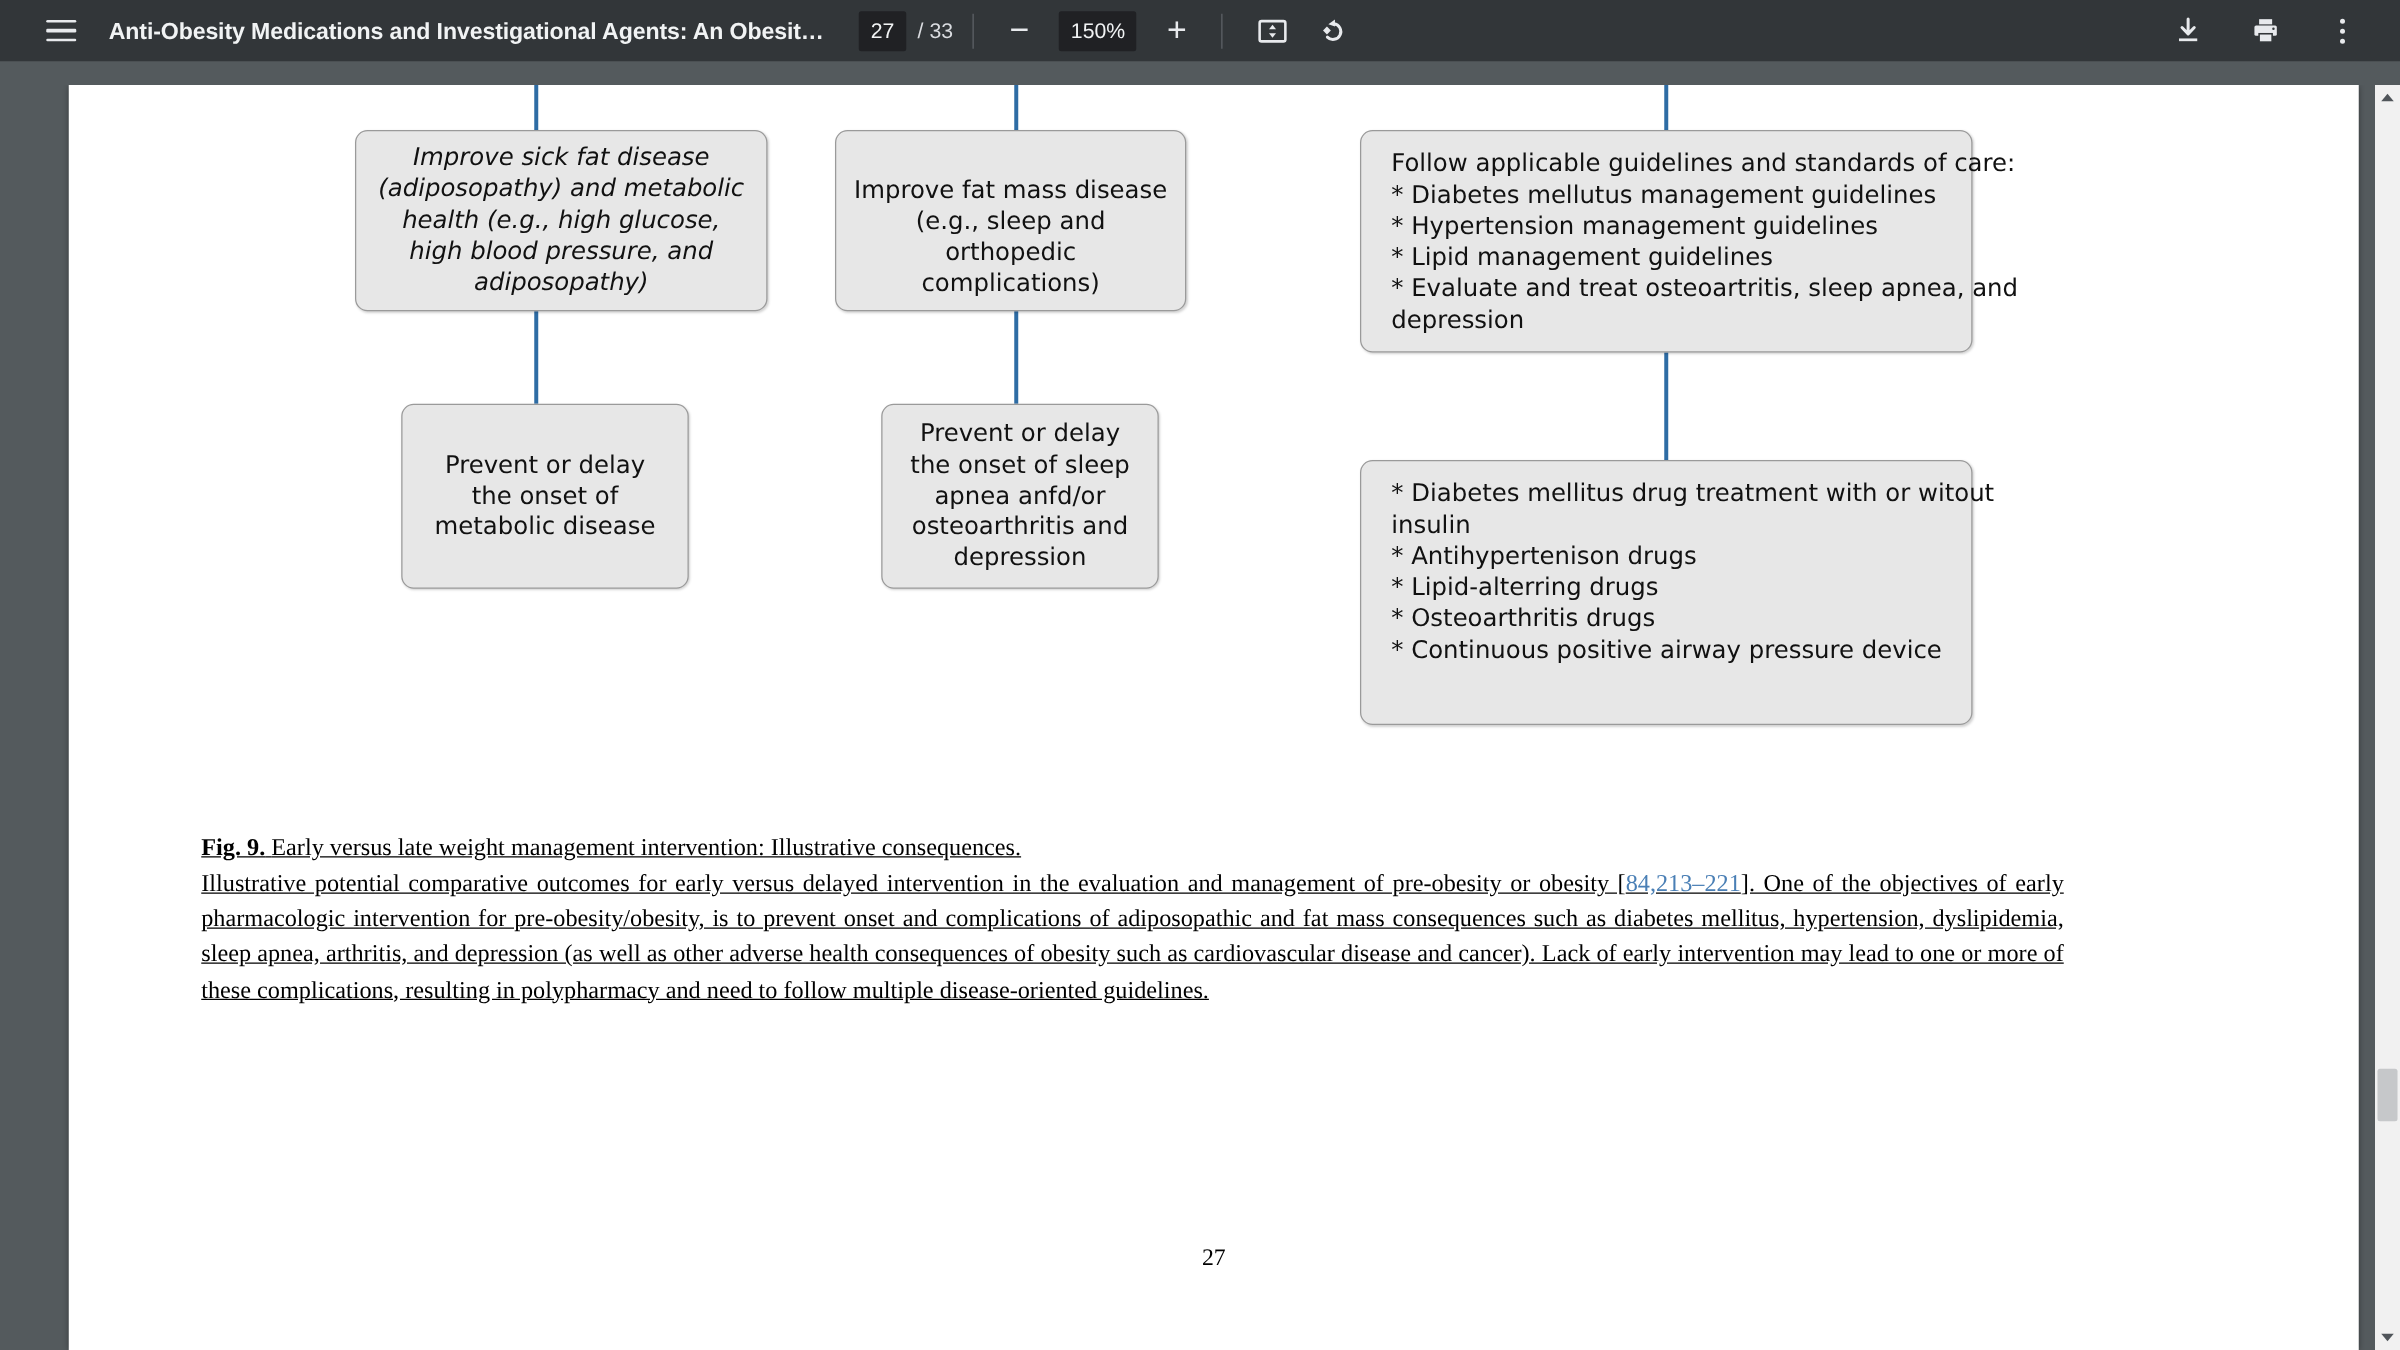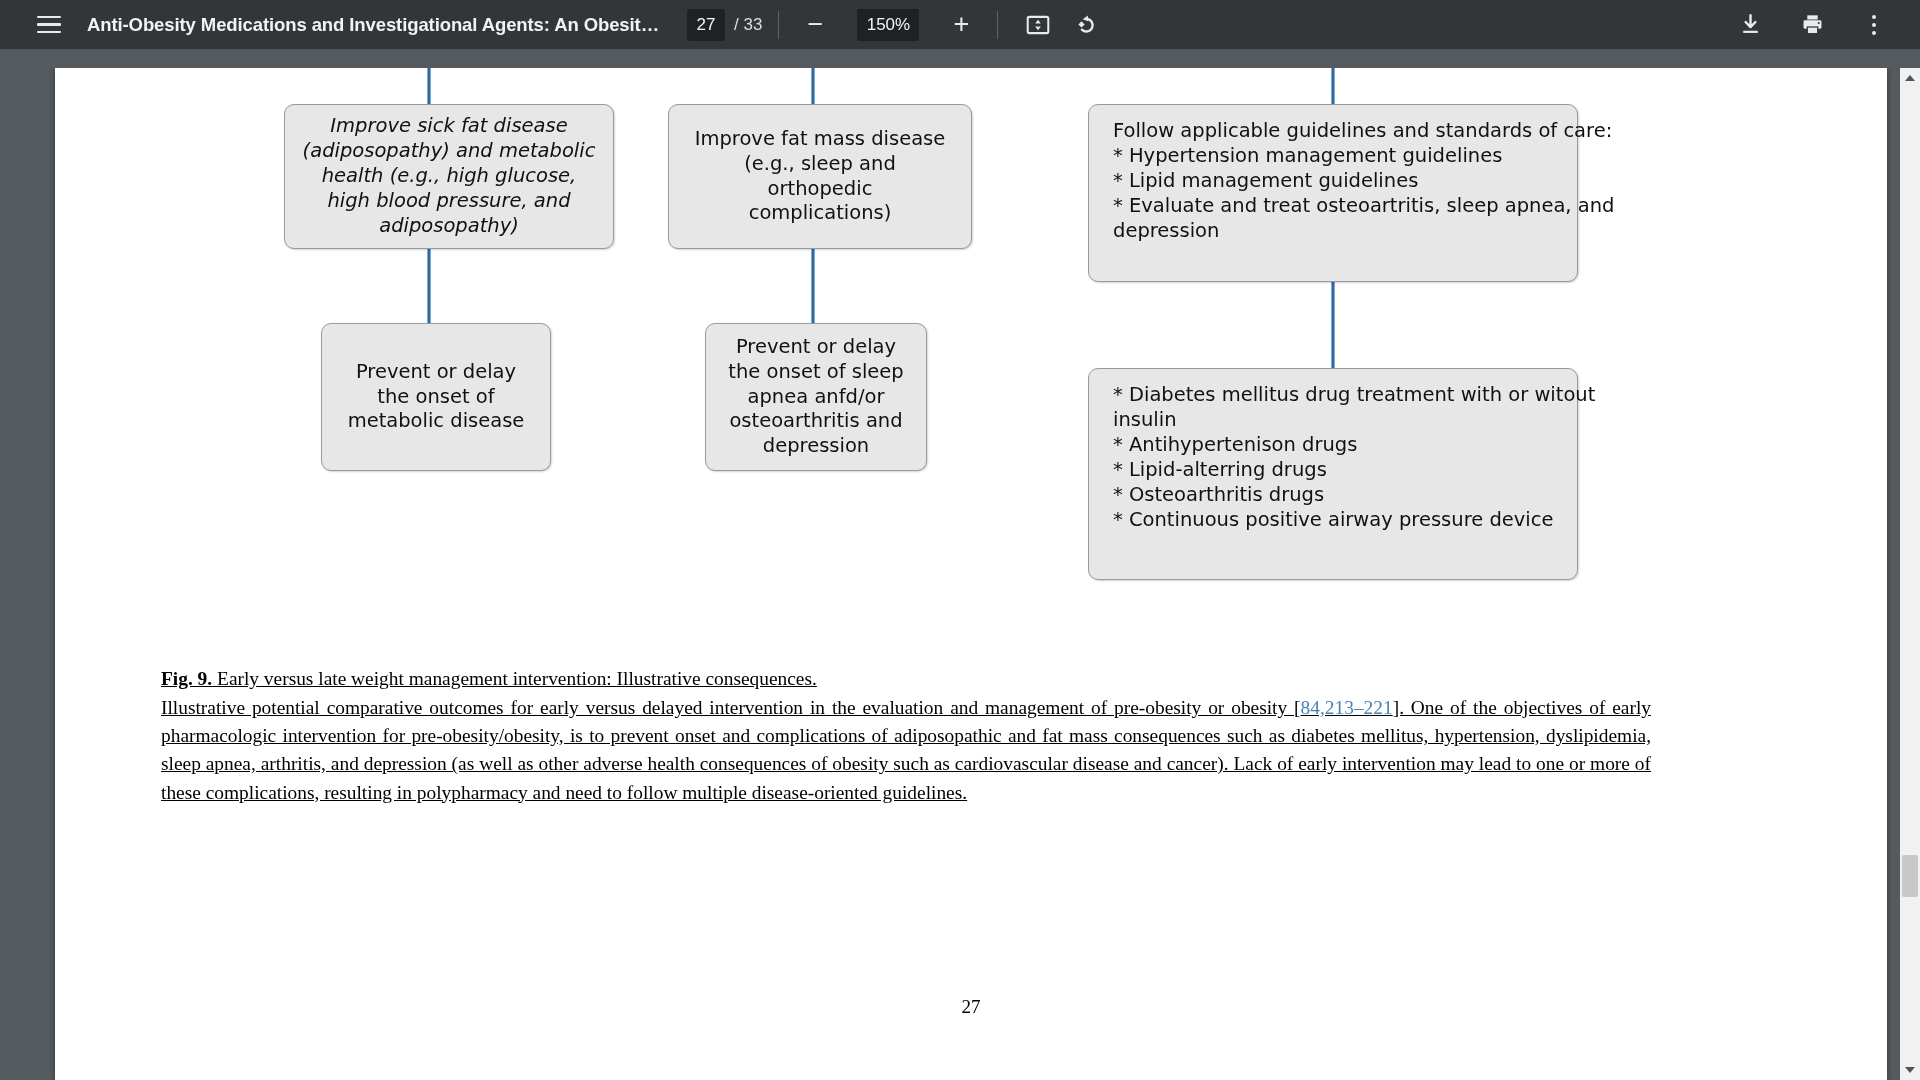--- a/index.html
+++ b/index.html
@@ -65,21 +65,21 @@
     display: flex; align-items: center; justify-content: center;
     cursor: pointer; border-radius: 4px;
     font-size: 27px; line-height: 1; color: #e8eaed;
     font-weight: 300;
   }
   .zoom-level {
     background: #202124; color: #f1f3f4;
     height: 32px; min-width: 62px;
     display: flex; align-items: center; justify-content: center;
     font-size: 17px; border-radius: 2px;
-    margin: 0 22px; padding: 0 6px;
+    margin: 0 12px; padding: 0 6px;
     cursor: text;
   }
   .tb-right {
     margin-left: auto; display: flex; align-items: center;
     margin-right: 22px;
   }
   .tb-right .tb-iconbtn { margin-left: 14px; }
   .dots { display: flex; flex-direction: column; align-items: center; gap: 4px; }
   .dots i { width: 4px; height: 4px; border-radius: 50%; background: #e8eaed; display: block; }
 
@@ -113,21 +113,21 @@
     font-size: 19.5px;
     line-height: 1.28;
   }
   .node.center { display: flex; align-items: center; justify-content: center; text-align: center; padding: 8px 12px; }
   .node.left { text-align: left; padding: 14px 12px 12px 24px; }
   .node .ln { display: block; white-space: nowrap; }
   .node.center .inner { width: 100%; }
 
   
   #node-adiposopathy { left: 229px; top: 36px;  width: 330px; height: 145px; font-style: italic; }
-  #node-fatmass      { left: 613px; top: 36px;  width: 304px; height: 145px; }
+  #node-fatmass      { left: 613px; top: 36px;  width: 281px; height: 145px; align-items: flex-end; }
   #node-guidelines   { left: 1033px;top: 36px;  width: 490px; height: 178px; }
   #node-metabolic    { left: 266px; top: 255px; width: 230px; height: 148px; }
   #node-sleepapnea   { left: 650px; top: 255px; width: 222px; height: 148px; }
   #node-drugs        { left: 1033px;top: 300px; width: 490px; height: 212px; }
 
   
   .caption {
     position: absolute;
     left: 106px; top: 597px;
     width: 1490px;
@@ -283,20 +283,21 @@
         <div class="inner">
           <span class="ln">Improve fat mass disease</span>
           <span class="ln">(e.g., sleep and</span>
           <span class="ln">orthopedic</span>
           <span class="ln">complications)</span>
         </div>
       </div>
 
       <div class="node left" id="node-guidelines">
         <span class="ln">Follow applicable guidelines and standards of care:</span>
+        <span class="ln">* Diabetes mellutus management guidelines</span>
         <span class="ln">* Hypertension management guidelines</span>
         <span class="ln">* Lipid management guidelines</span>
         <span class="ln">* Evaluate and treat osteoartritis, sleep apnea, and</span>
         <span class="ln">depression</span>
       </div>
 
       <div class="node center" id="node-metabolic">
         <div class="inner">
           <span class="ln">Prevent or delay</span>
           <span class="ln">the onset of</span>

